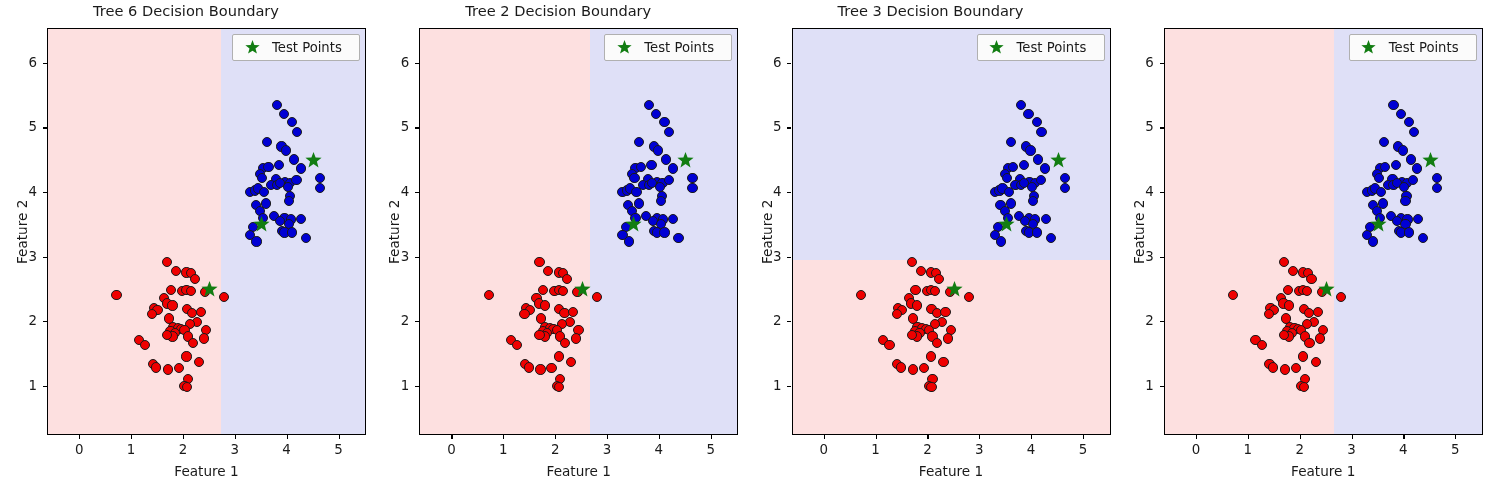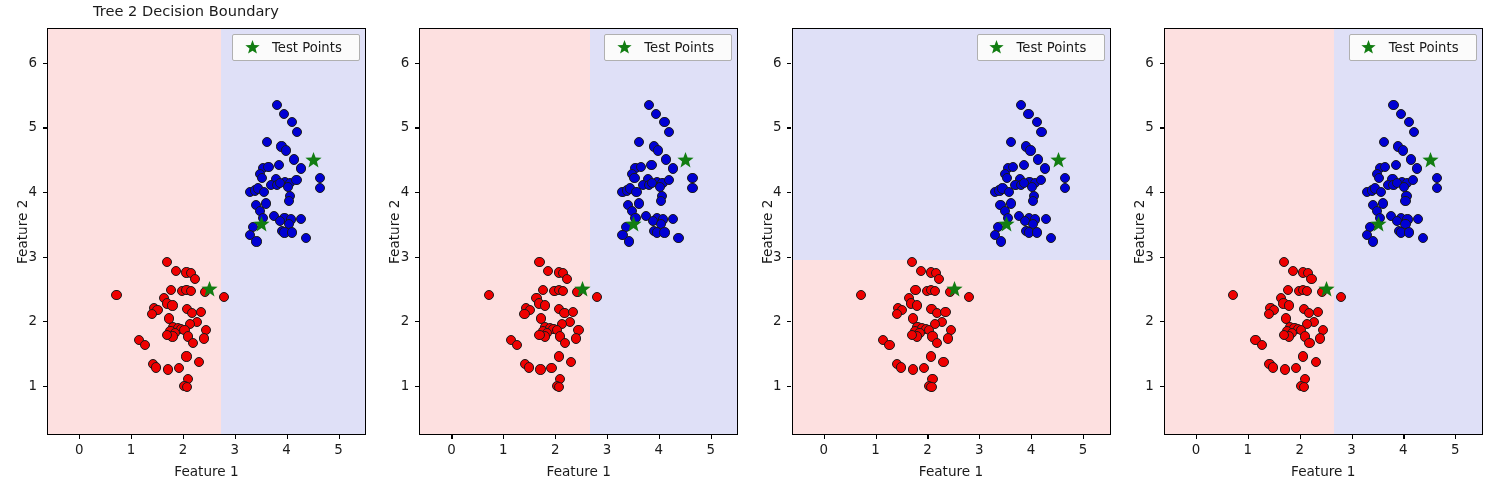--- a/index.html
+++ b/index.html
@@ -48,21 +48,21 @@
     padding:3px 7px 3px 5px;box-sizing:border-box;height:27px;
   }
   .legend-star{display:flex;align-items:center;justify-content:center;width:28px;}
   .legend-text{font-size:13.2px;color:#1a1a1a;margin-left:6px;white-space:nowrap;}
 </style>
 </head>
 <body>
 
 <div id="figure">
     <div class="panel" style="left: 0px;">
-      <div class="panel-title">Tree 2 Decision Boundary</div>
+      <div class="panel-title">Tree 6 Decision Boundary</div>
       <div class="axes">
         <div class="region reg-red" style="left: 0px; top: 0px; width: 172.727px; height: 407px;"></div>
         <div class="region reg-blue" style="left: 172.727px; top: 0px; width: 146.273px; height: 407px;"></div>
         <div class="pt pt-red" style="left: 63.3683px; top: 261.065px; width: 10.2px; height: 10.2px;"></div>
         <div class="pt pt-red" style="left: 114.201px; top: 228.117px; width: 10.2px; height: 10.2px;"></div>
         <div class="pt pt-red" style="left: 123.019px; top: 237.162px; width: 10.2px; height: 10.2px;"></div>
         <div class="pt pt-red" style="left: 133.393px; top: 238.454px; width: 10.2px; height: 10.2px;"></div>
         <div class="pt pt-red" style="left: 138.061px; top: 239.1px; width: 10.2px; height: 10.2px;"></div>
         <div class="pt pt-red" style="left: 141.692px; top: 244.914px; width: 10.2px; height: 10.2px;"></div>
         <div class="pt pt-red" style="left: 117.832px; top: 255.897px; width: 10.2px; height: 10.2px;"></div>
@@ -198,20 +198,21 @@
       <div class="tickmark-x" style="left: 234.769px; top: 435px;"></div>
       <div class="xtick-label" style="left: 221.769px; top: 442px;">3</div>
       <div class="tickmark-x" style="left: 286.639px; top: 435px;"></div>
       <div class="xtick-label" style="left: 273.639px; top: 442px;">4</div>
       <div class="tickmark-x" style="left: 338.509px; top: 435px;"></div>
       <div class="xtick-label" style="left: 325.509px; top: 442px;">5</div>
       <div class="xlabel" style="top: 463px;">Feature 1</div>
       <div class="ylabel" style="left: 14px; top: 263.5px;">Feature 2</div>
     </div>
     <div class="panel" style="left: 372.25px;">
+      <div class="panel-title">Tree 2 Decision Boundary</div>
       <div class="axes">
         <div class="region reg-red" style="left: 0px; top: 0px; width: 169.615px; height: 407px;"></div>
         <div class="region reg-blue" style="left: 169.615px; top: 0px; width: 149.385px; height: 407px;"></div>
         <div class="pt pt-red" style="left: 63.3683px; top: 261.065px; width: 10.2px; height: 10.2px;"></div>
         <div class="pt pt-red" style="left: 114.201px; top: 228.117px; width: 10.2px; height: 10.2px;"></div>
         <div class="pt pt-red" style="left: 123.019px; top: 237.162px; width: 10.2px; height: 10.2px;"></div>
         <div class="pt pt-red" style="left: 133.393px; top: 238.454px; width: 10.2px; height: 10.2px;"></div>
         <div class="pt pt-red" style="left: 138.061px; top: 239.1px; width: 10.2px; height: 10.2px;"></div>
         <div class="pt pt-red" style="left: 141.692px; top: 244.914px; width: 10.2px; height: 10.2px;"></div>
         <div class="pt pt-red" style="left: 117.832px; top: 255.897px; width: 10.2px; height: 10.2px;"></div>
@@ -347,20 +348,21 @@
       <div class="tickmark-x" style="left: 234.769px; top: 435px;"></div>
       <div class="xtick-label" style="left: 221.769px; top: 442px;">3</div>
       <div class="tickmark-x" style="left: 286.639px; top: 435px;"></div>
       <div class="xtick-label" style="left: 273.639px; top: 442px;">4</div>
       <div class="tickmark-x" style="left: 338.509px; top: 435px;"></div>
       <div class="xtick-label" style="left: 325.509px; top: 442px;">5</div>
       <div class="xlabel" style="top: 463px;">Feature 1</div>
       <div class="ylabel" style="left: 14px; top: 263.5px;">Feature 2</div>
     </div>
     <div class="panel" style="left: 744.5px;">
+      <div class="panel-title">Tree 3 Decision Boundary</div>
       <div class="axes">
         <div class="region reg-blue" style="left: 0px; top: 0px; width: 319px; height: 231.279px;"></div>
         <div class="region reg-red" style="left: 0px; top: 231.279px; width: 319px; height: 175.721px;"></div>
         <div class="pt pt-red" style="left: 63.3683px; top: 261.065px; width: 10.2px; height: 10.2px;"></div>
         <div class="pt pt-red" style="left: 114.201px; top: 228.117px; width: 10.2px; height: 10.2px;"></div>
         <div class="pt pt-red" style="left: 123.019px; top: 237.162px; width: 10.2px; height: 10.2px;"></div>
         <div class="pt pt-red" style="left: 133.393px; top: 238.454px; width: 10.2px; height: 10.2px;"></div>
         <div class="pt pt-red" style="left: 138.061px; top: 239.1px; width: 10.2px; height: 10.2px;"></div>
         <div class="pt pt-red" style="left: 141.692px; top: 244.914px; width: 10.2px; height: 10.2px;"></div>
         <div class="pt pt-red" style="left: 117.832px; top: 255.897px; width: 10.2px; height: 10.2px;"></div>

